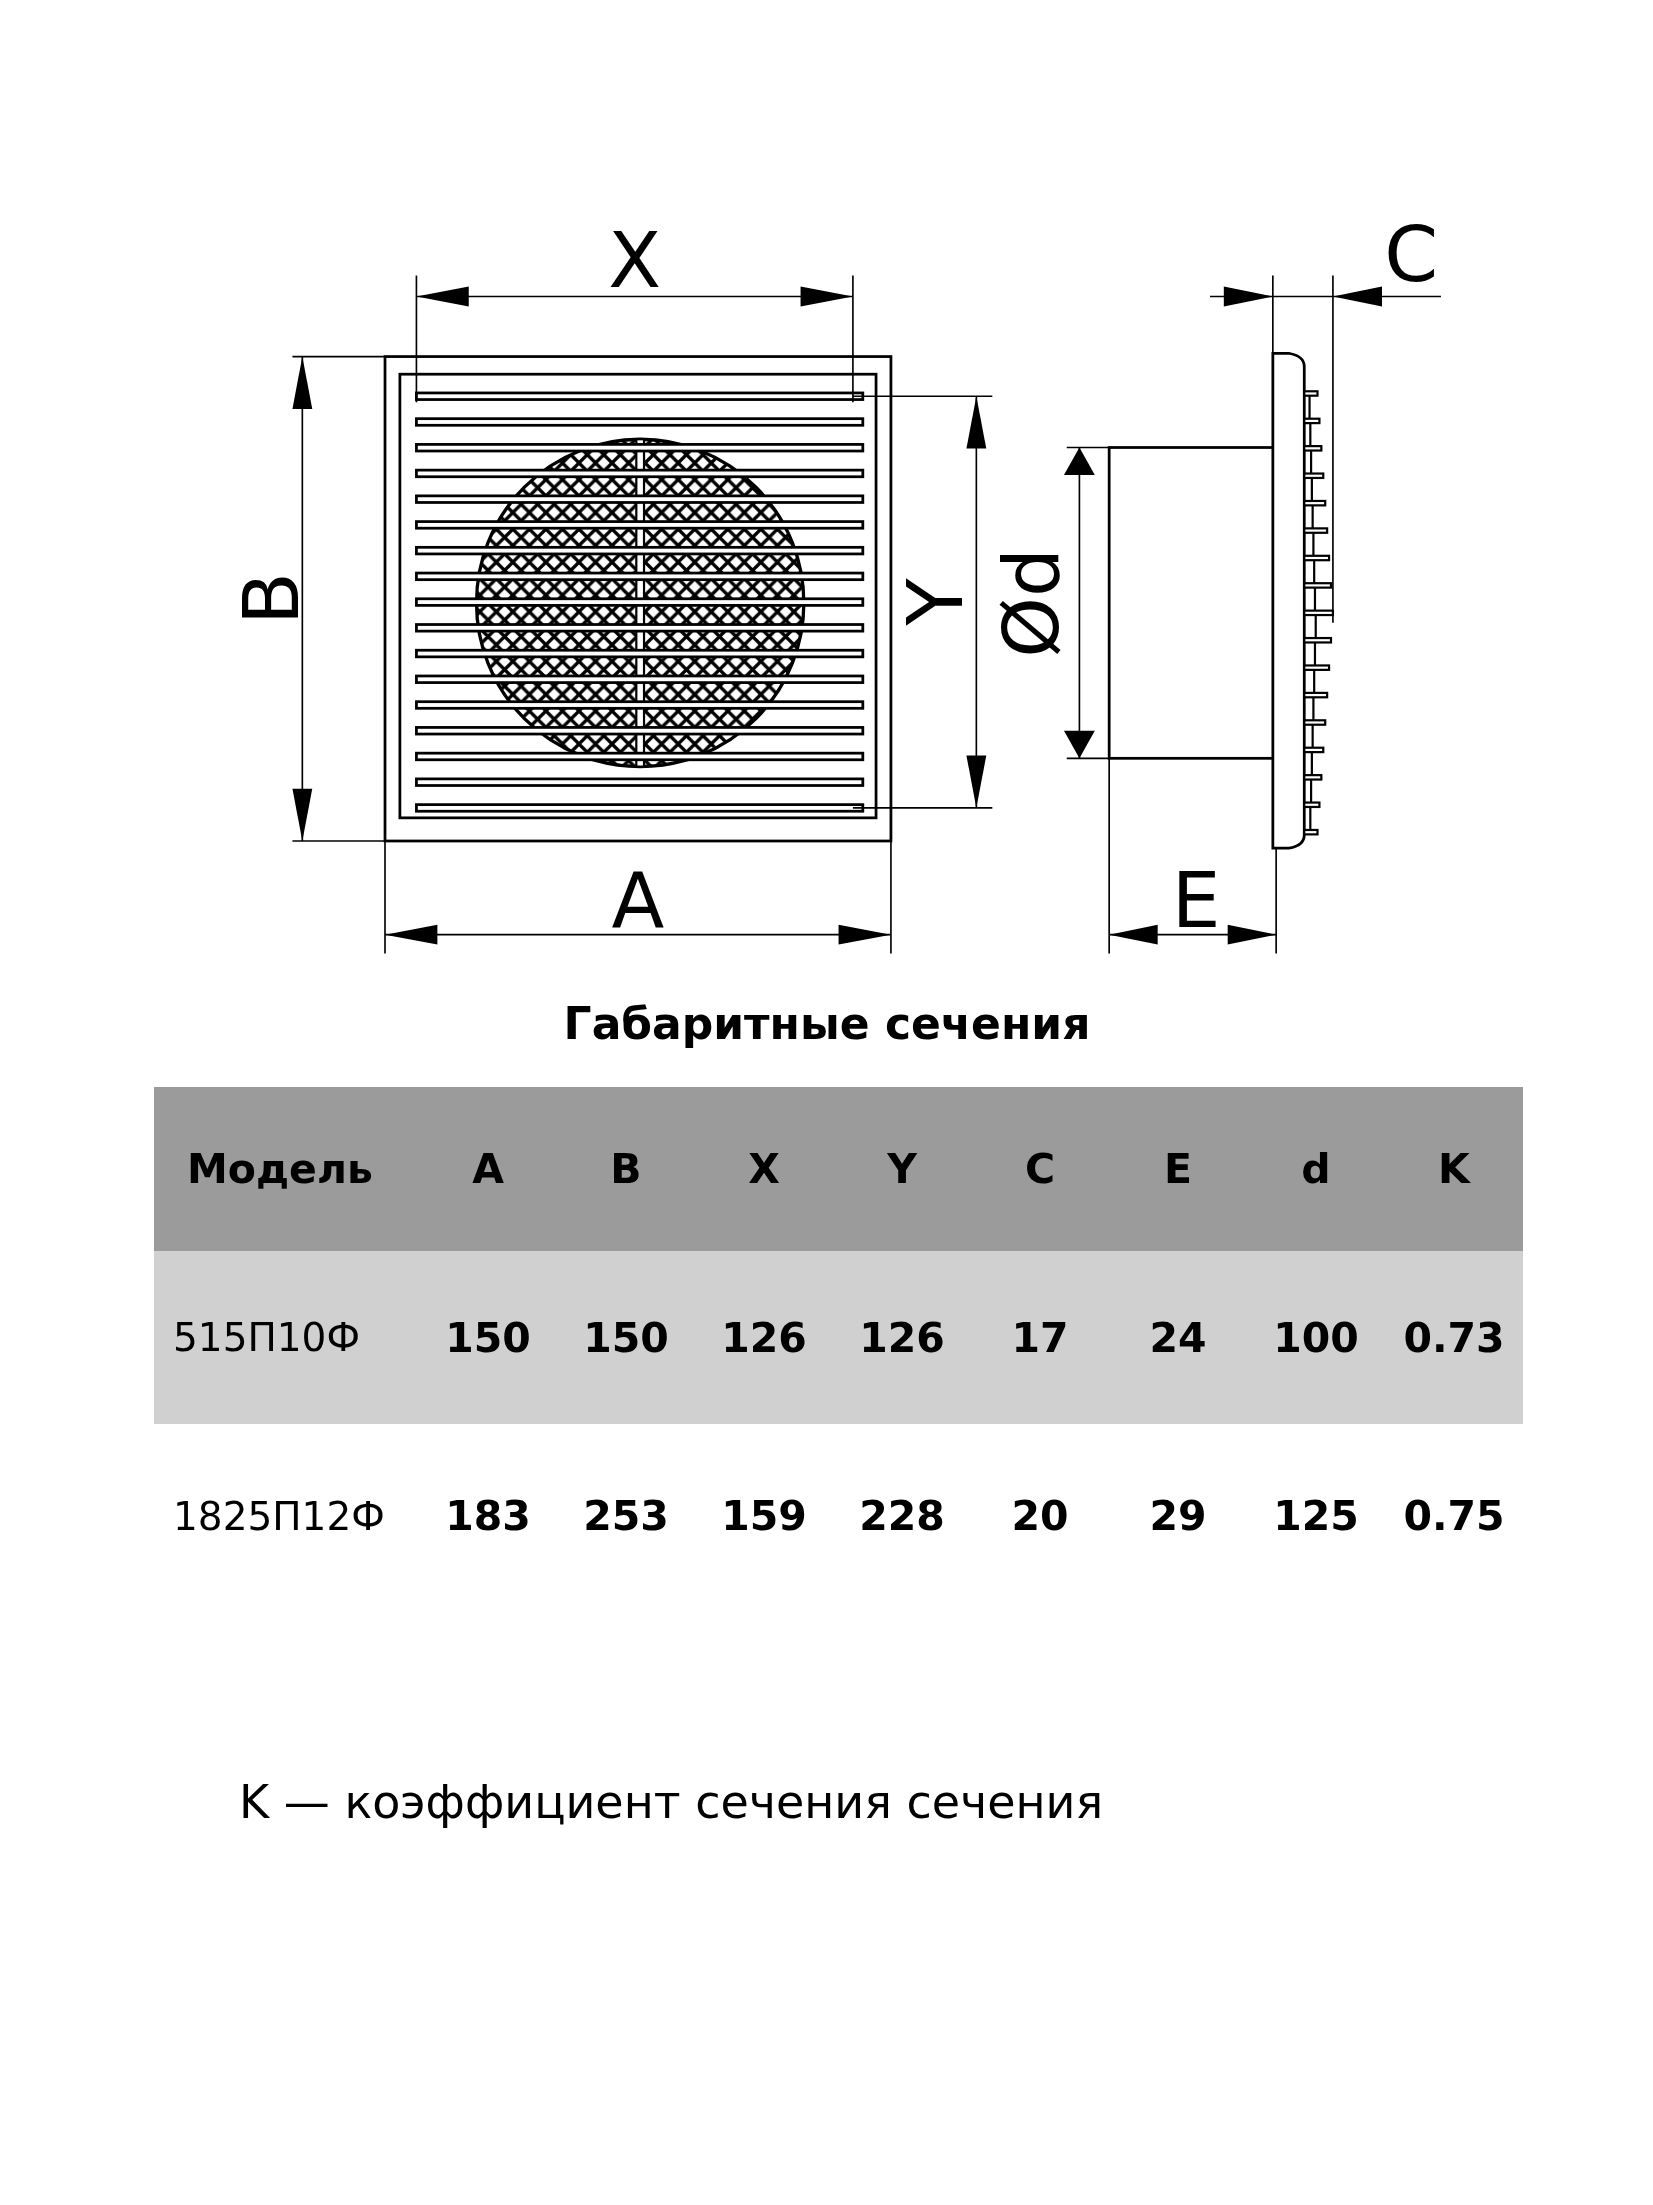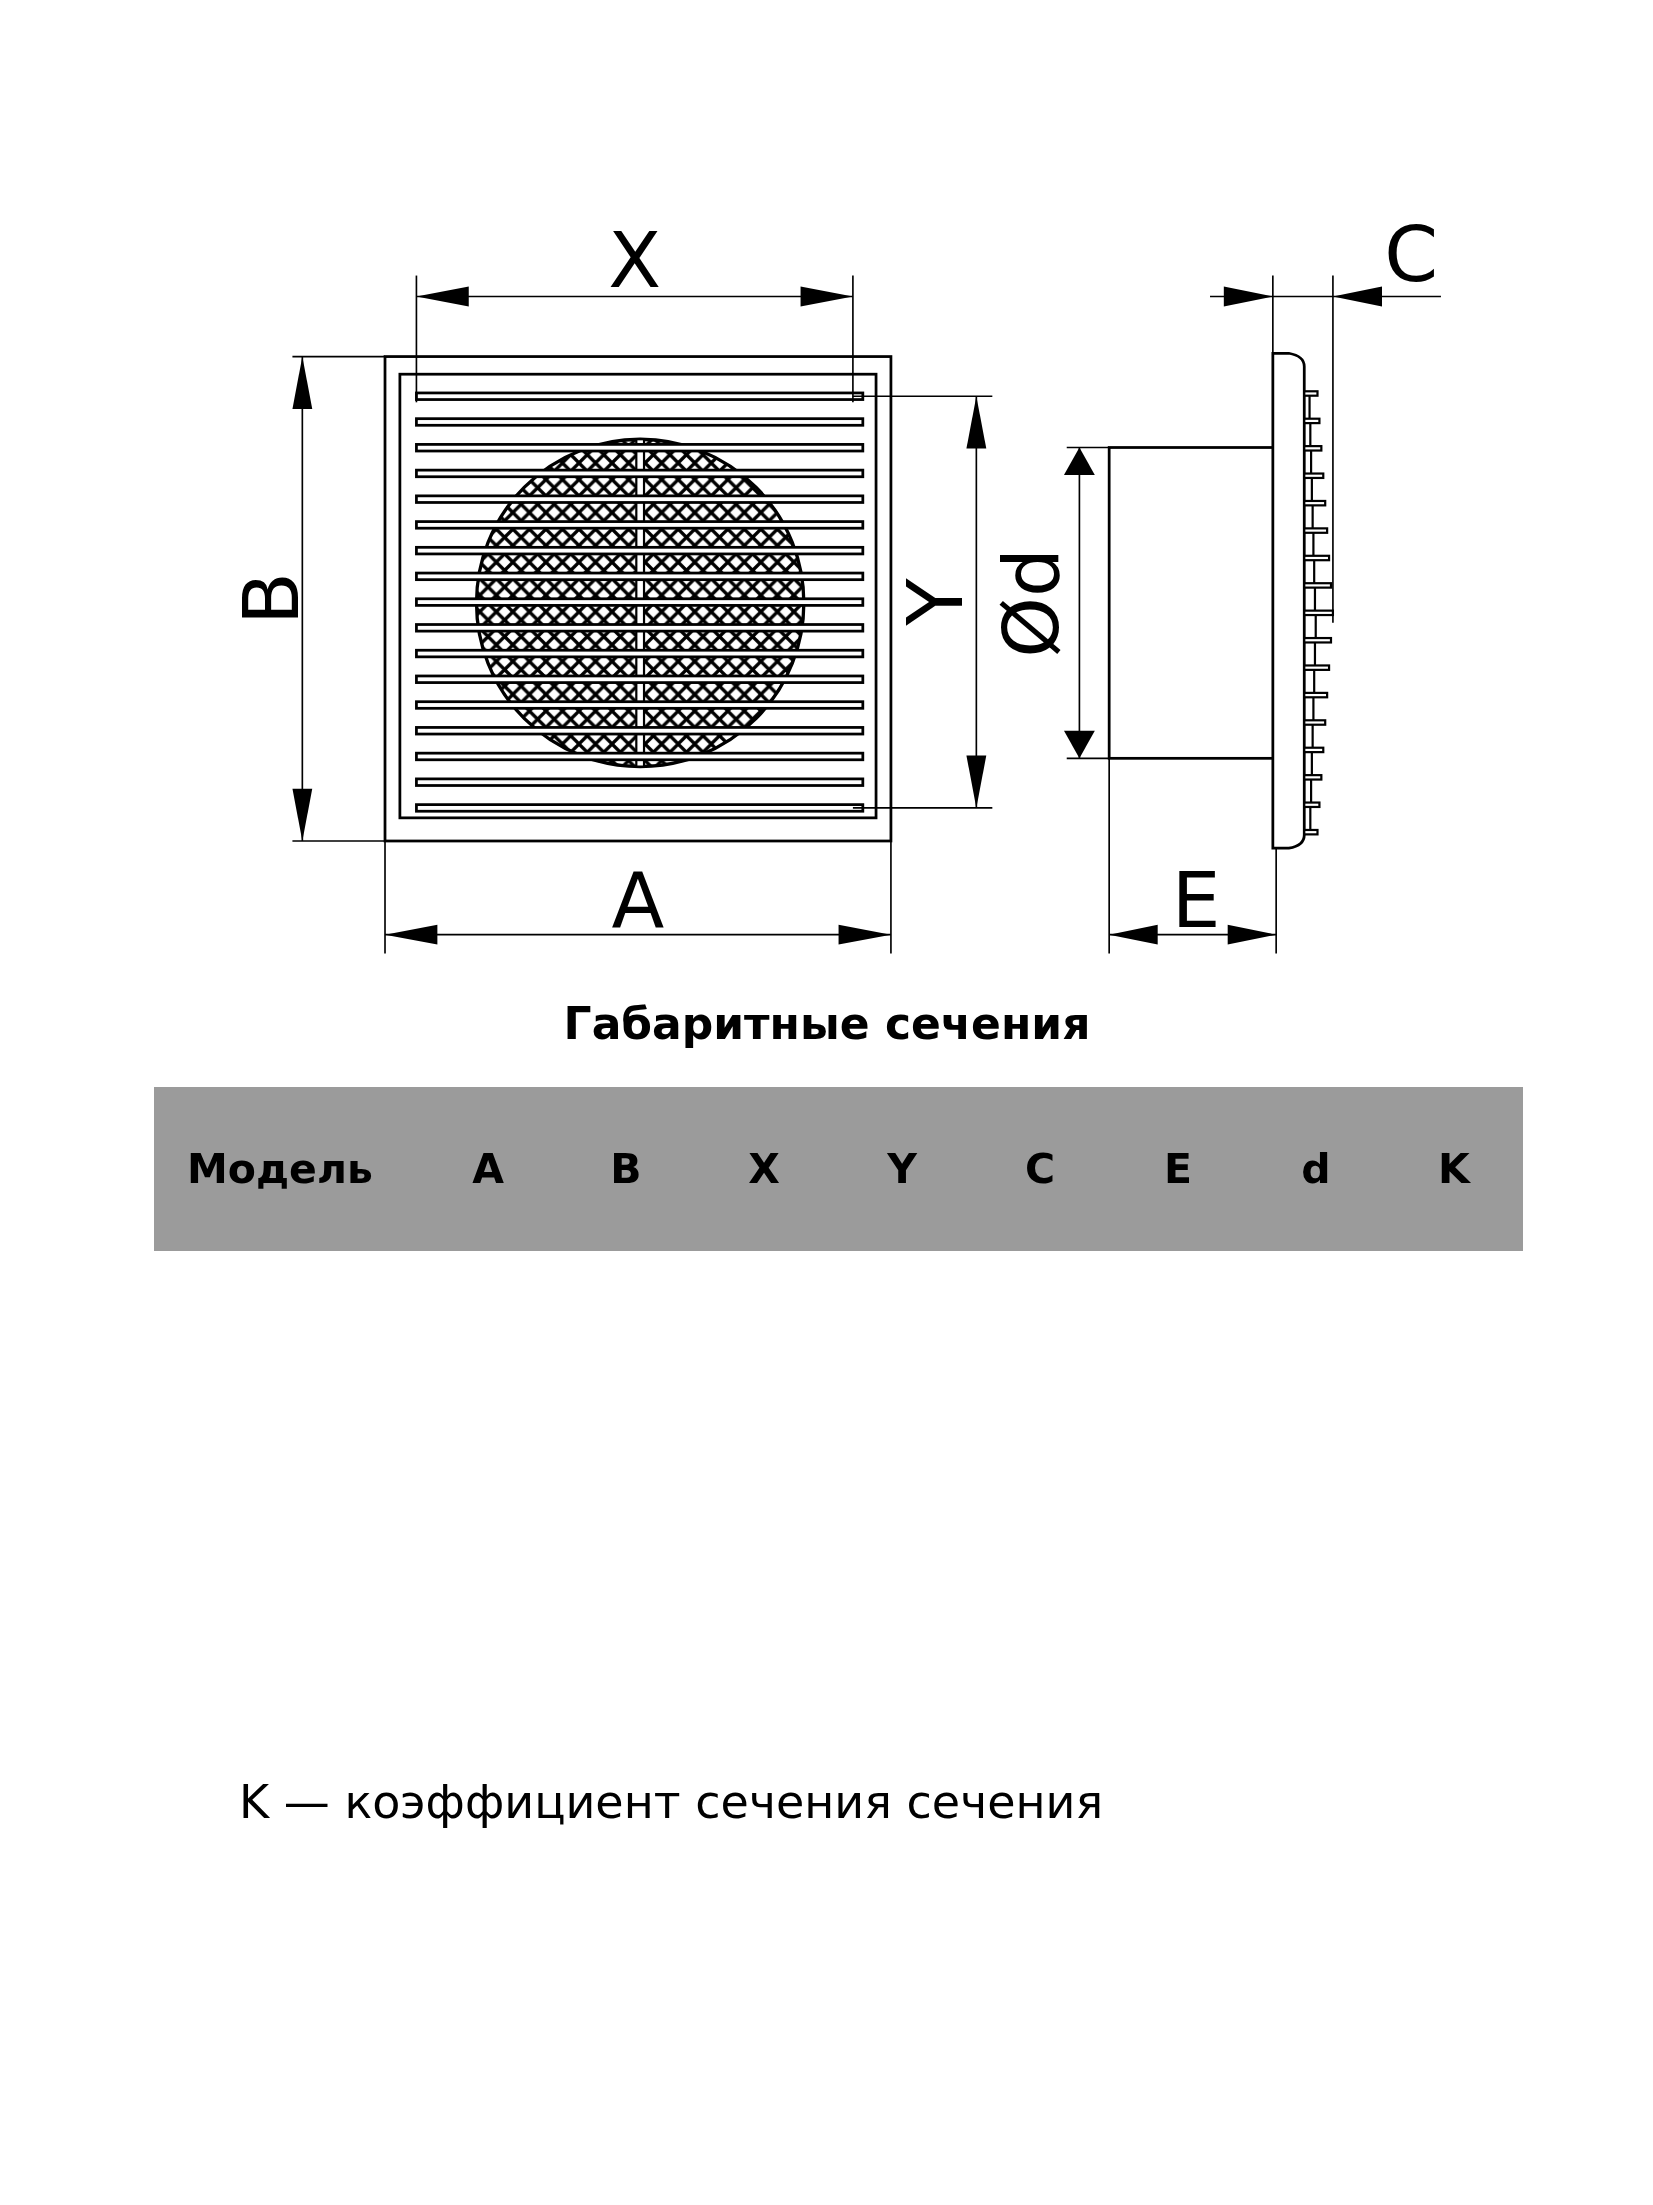--- a/index.html
+++ b/index.html
@@ -164,17 +164,39 @@
       <th>B</th>
       <th>X</th>
       <th>Y</th>
       <th>C</th>
       <th>E</th>
       <th>d</th>
       <th>K</th>
     </tr>
   </thead>
   <tbody>
+    <tr class="r0">
+      <td class="model">515П10Ф</td>
+      <td>150</td>
+      <td>150</td>
+      <td>126</td>
+      <td>126</td>
+      <td>17</td>
+      <td>24</td>
+      <td>100</td>
+      <td>0.73</td>
+    </tr>
+    <tr class="r1">
+      <td class="model">1825П12Ф</td>
+      <td>183</td>
+      <td>253</td>
+      <td>159</td>
+      <td>228</td>
+      <td>20</td>
+      <td>29</td>
+      <td>125</td>
+      <td>0.75</td>
+    </tr>
   </tbody>
 </table>
 
 <div id="footnote">K — коэффициент сечения сечения</div>
 
 
 </body></html>

